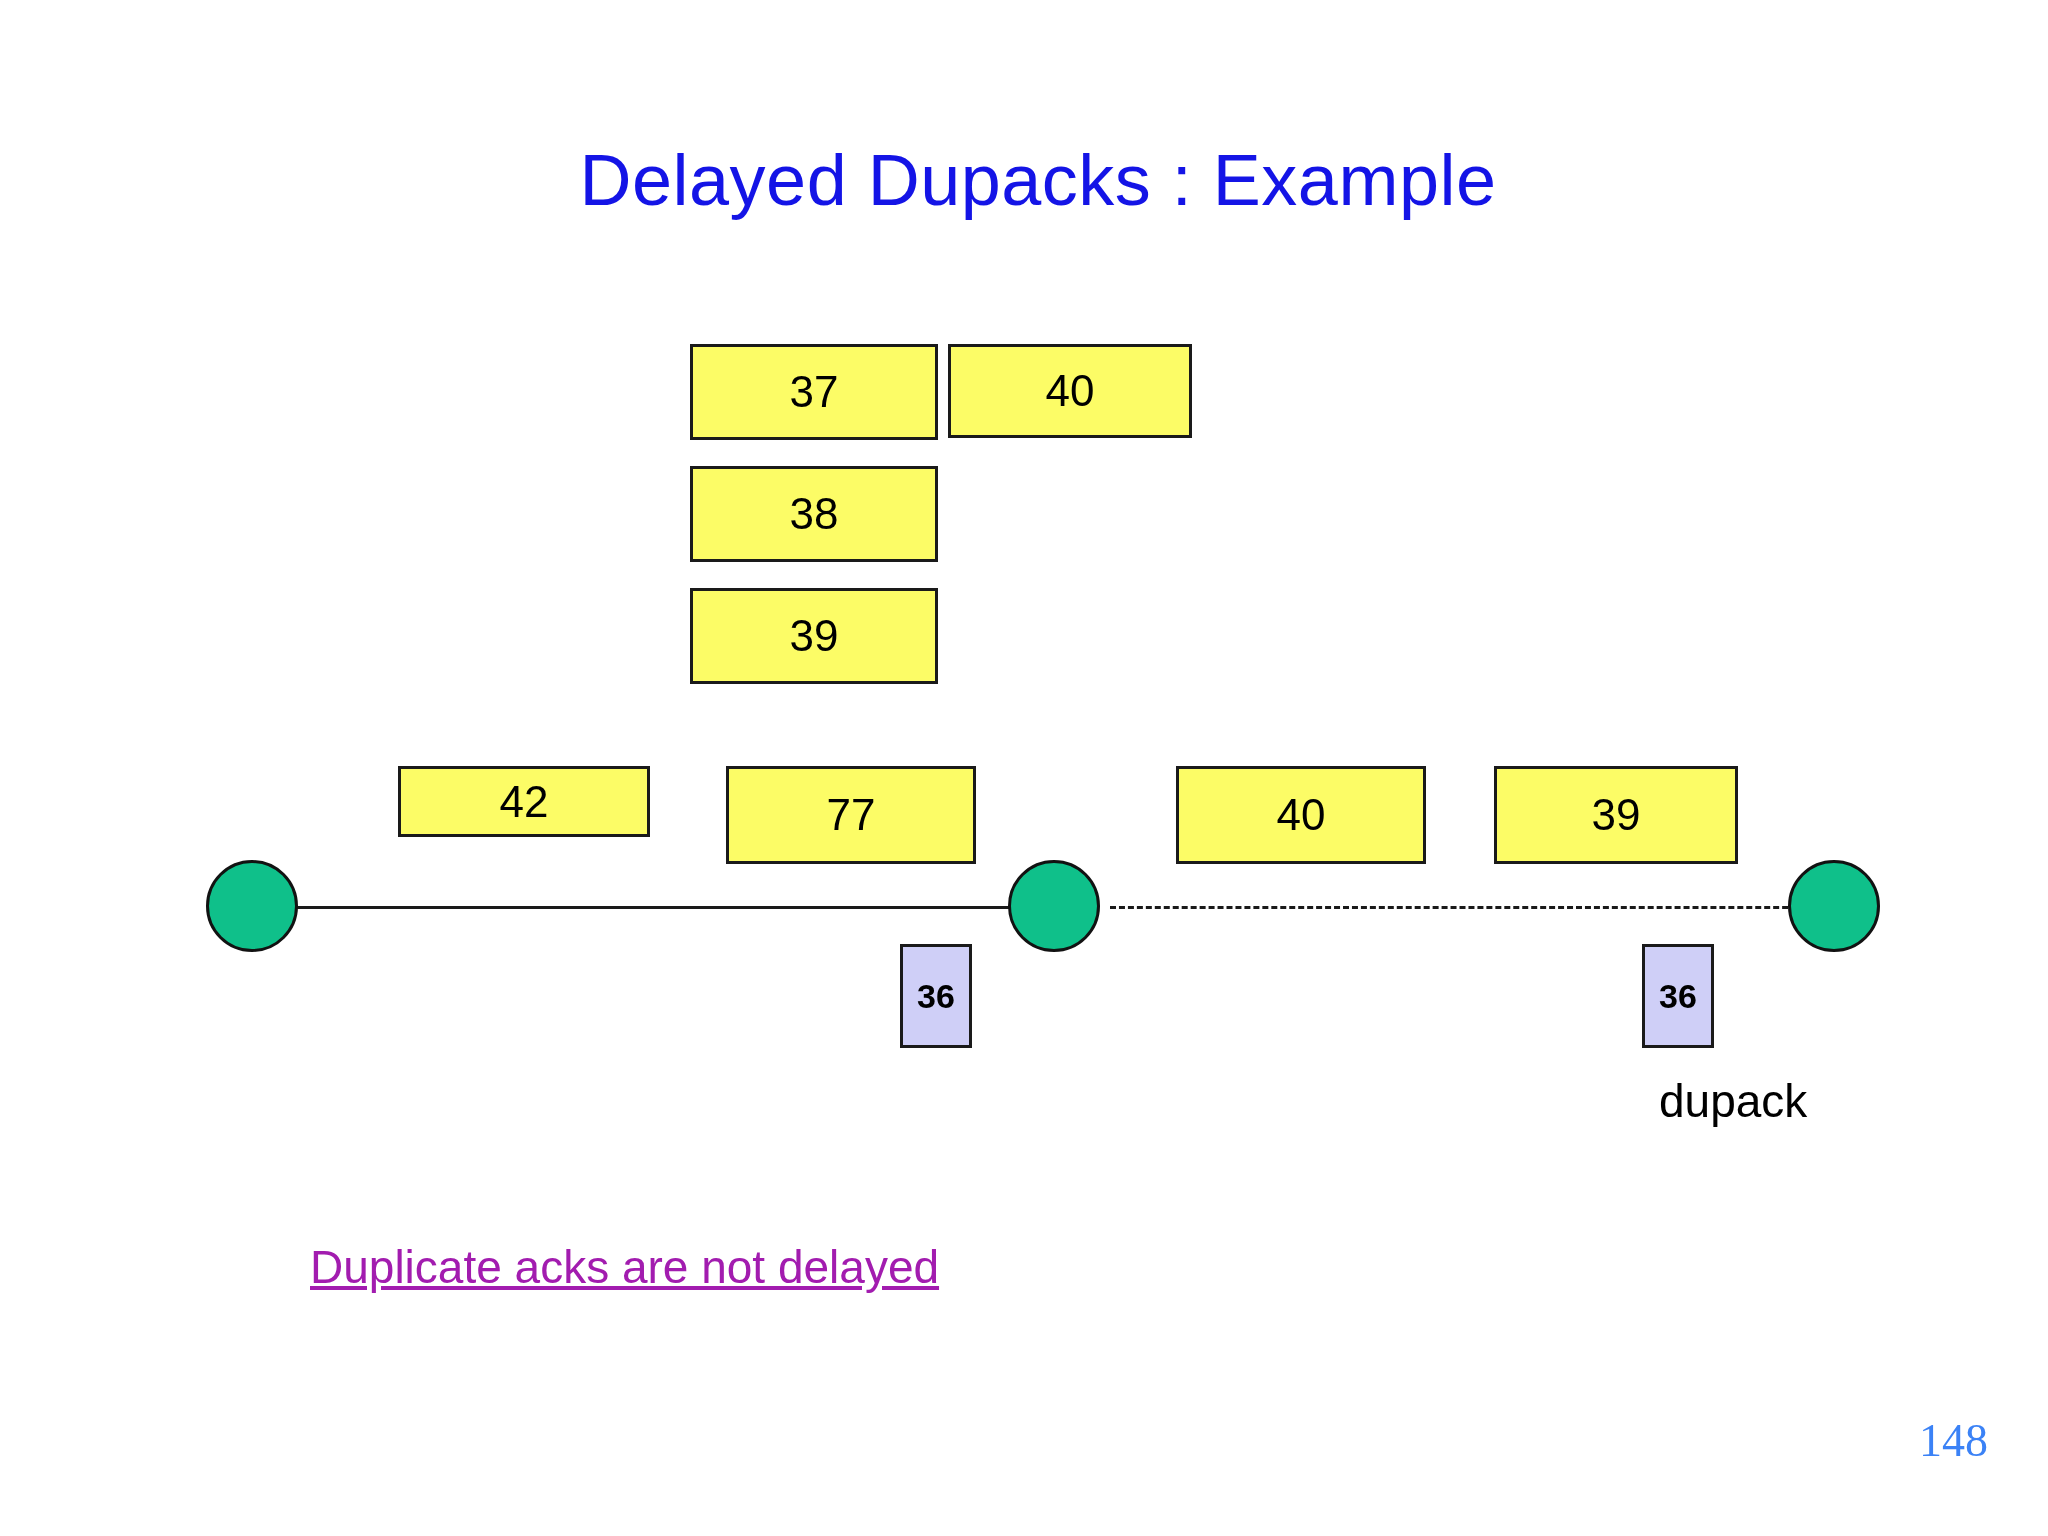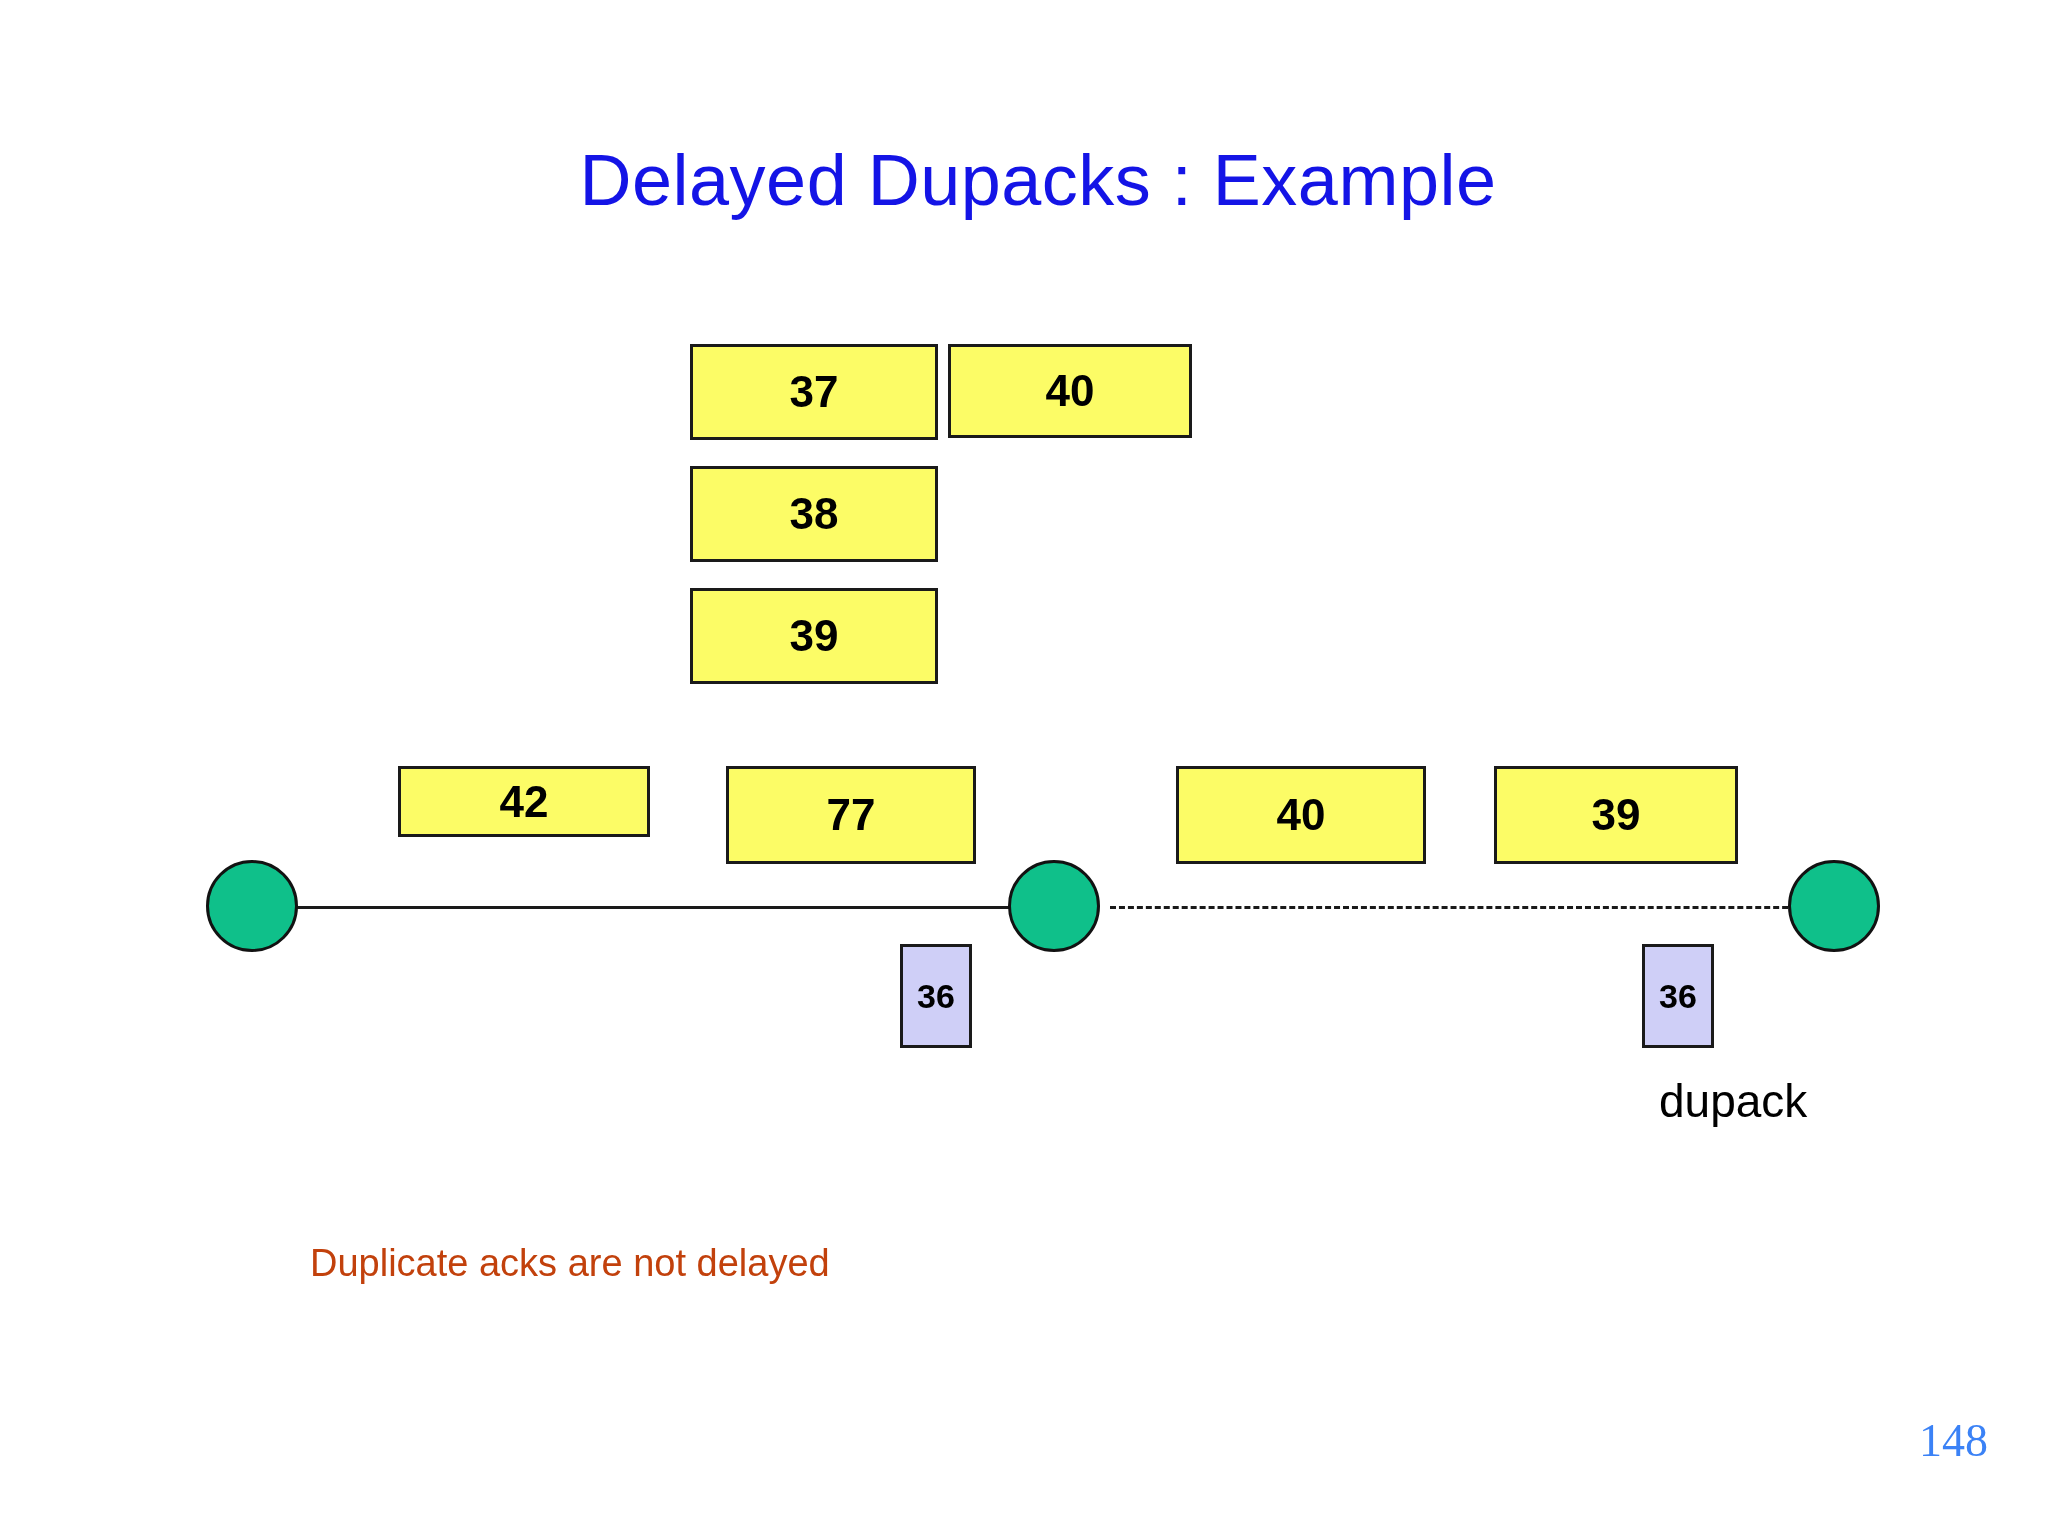--- a/index.html
+++ b/index.html
@@ -37,21 +37,21 @@
   
   .seg-box {
     position: absolute;
     background: #FCFC66;
     border: 3px solid #1a1a1a;
     box-sizing: border-box;
     display: flex;
     align-items: center;
     justify-content: center;
     color: #000000;
-    font-weight: bold;
+    font-weight: normal;
     font-size: 44px;
     line-height: 1;
   }
 
   
   .ack-box {
     position: absolute;
     background: #CFCFF7;
     border: 3px solid #1a1a1a;
     box-sizing: border-box;
@@ -96,24 +96,25 @@
     position: absolute;
     color: #000000;
     font-size: 46px;
     line-height: 1;
     white-space: nowrap;
   }
   #caption {
     position: absolute;
     left: 310px;
     top: 1244px;
-    color: #c2410c;
-    font-size: 38px;
+    color: #a21caf;
+    font-size: 46px;
     line-height: 1;
     white-space: nowrap;
+    text-decoration: underline;
   }
   #page-number {
     position: absolute;
     right: 60px;
     top: 1418px;
     color: #3b82f6;
     font-family: "Liberation Serif", serif;
     font-size: 46px;
     line-height: 1;
   }

